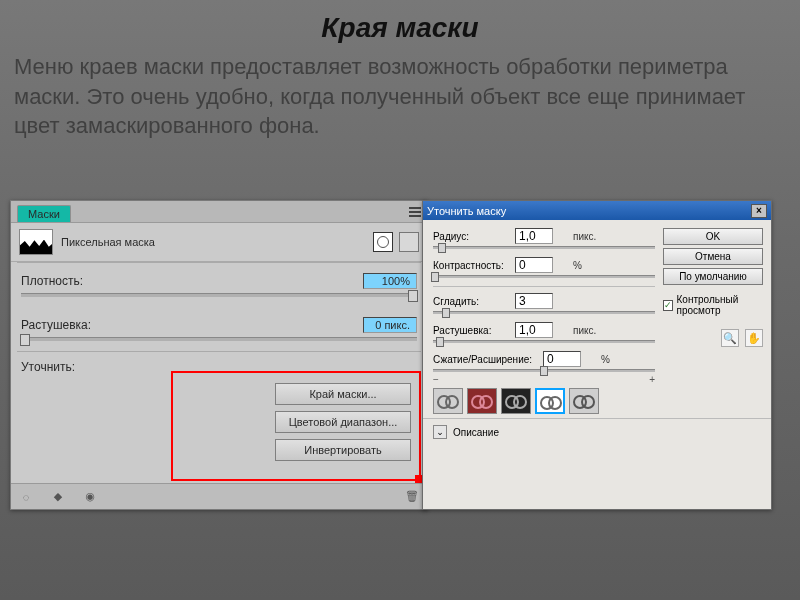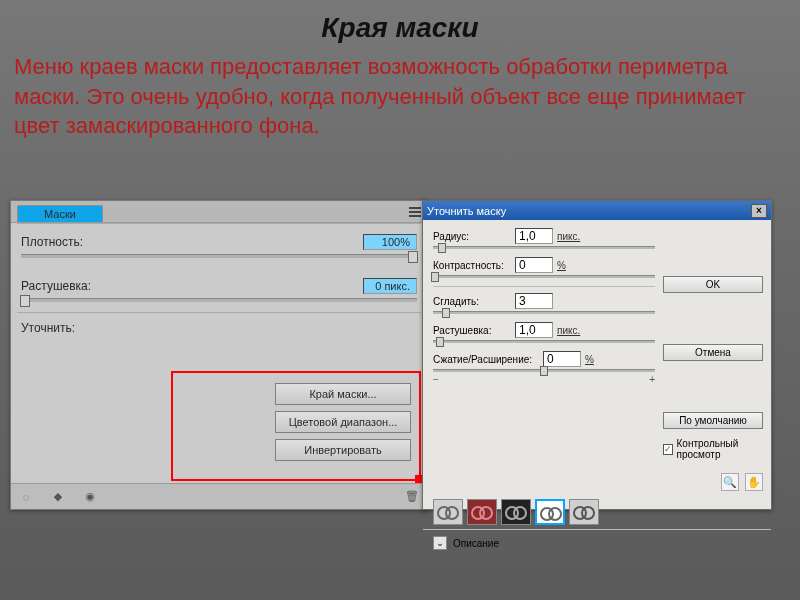--- a/index.html
+++ b/index.html
@@ -4,33 +4,33 @@
 <style>
 * { margin: 0; padding: 0; box-sizing: border-box; }
 body {
   width: 800px; height: 600px;
   background: linear-gradient(180deg, #787878 0%, #6a6a6a 40%, #5a5a5a 100%);
   font-family: Arial, sans-serif;
   position: relative;
   overflow: hidden;
 }
 .title { text-align: center; font-style: italic; font-weight: bold; font-size: 28px; color: #111; padding-top: 12px; }
-.desc { font-size: 22px; color: #b91c1c; padding: 8px 14px 0 14px; line-height: 1.35; }
+.desc { font-size: 22px; color: #404040; padding: 8px 14px 0 14px; line-height: 1.35; }
 
 
 .panel-left {
   position: absolute; left: 10px; top: 200px;
   width: 418px; height: 310px;
   background: #cbcbcb;
   border: 1px solid #7a7a7a;
   box-shadow: 0 1px 4px rgba(0,0,0,.4);
   font-size: 11px; color: #2a2a2a;
 }
 .tabbar { height: 22px; background: #b8b8b8; border-bottom: 1px solid #9a9a9a; display: flex; align-items: flex-end; padding-left: 6px; }
-.tab { background: #0ea5e9; border: 1px solid #8f8f8f; border-bottom: none; padding: 2px 26px; font-size: 11px; border-radius: 2px 2px 0 0; }
+.tab { background: #14b8a6; border: 1px solid #8f8f8f; border-bottom: none; padding: 2px 10px; font-size: 11px; border-radius: 2px 2px 0 0; }
 .tabbar .menu-icon { margin-left: auto; margin-right: 6px; align-self: center; display: flex; flex-direction: column; gap: 2px; }
 .menu-icon span { width: 12px; height: 2px; background: #444; display: block; }
 
 .mask-row { display: flex; align-items: center; padding: 6px 8px; border-bottom: 1px solid #aaa; }
 .thumb { width: 34px; height: 26px; background: #fff; position: relative; border: 1px solid #888; margin-right: 8px; }
 .thumb::after { content: ""; position: absolute; bottom: 0; left: 0; width: 100%; height: 60%; background: #000; clip-path: polygon(0 100%, 0 40%, 15% 10%, 30% 50%, 45% 5%, 60% 45%, 75% 0, 90% 50%, 100% 30%, 100% 100%); }
 .mask-right-icons { margin-left: auto; display: flex; gap: 6px; align-items: center; }
 .sq { width: 20px; height: 20px; border: 1px solid #777; background: #d8d8d8; display:flex; align-items:center; justify-content:center; }
 .sq.active { background:#fff; border-color:#333; }
 .circ-in-sq { width:12px; height:12px; border:1.5px solid #555; border-radius:50%; }
@@ -60,30 +60,30 @@
   background: #e8e6e2;
   border: 1px solid #6b6b6b;
   box-shadow: 0 1px 4px rgba(0,0,0,.4);
   font-size: 10px; color: #000;
 }
 .titlebar { height: 19px; background: linear-gradient(#3b78c9,#1b58a9); color: #fff; font-size: 11px; display:flex; align-items:center; padding: 0 4px; }
 .titlebar .x { margin-left:auto; width:16px; height:14px; background:#c4c4c4; border:1px solid #555; color:#000; display:flex; align-items:center; justify-content:center; font-size:10px; font-weight:bold; }
 .dlg-body { display: flex; padding: 8px 8px 4px 10px; }
 .dlg-left { flex: 1; padding-right: 8px; }
 .dlg-right { width: 100px; display: flex; flex-direction: column; gap: 3px; }
-.dlg-btn { background: linear-gradient(#f4f4f4,#d8d8d8); border: 1px solid #7a7a7a; font-size: 10px; padding: 2px 4px; text-align:center; cursor:pointer;margin-top:48px; }
+.dlg-btn { background: linear-gradient(#f4f4f4,#d8d8d8); border: 1px solid #7a7a7a; font-size: 10px; padding: 2px 4px; text-align:center; cursor:pointer; }
 .chk-row { font-size: 10px; display: flex; align-items: center; gap: 4px; margin-top: 6px; }
 .chk { width:11px; height:11px; border:1px solid #555; background:#fff; display:inline-flex; align-items:center; justify-content:center; font-size:9px; color:#2a7a2a; }
 .tool-icons { display:flex; gap:6px; margin-top:10px; justify-content:flex-end; }
 .tool-icons .ti { width:18px; height:18px; border:1px solid #aaa; background:#f4f4f4; display:flex; align-items:center; justify-content:center; font-size:11px; }
 
 .drow { display:flex; align-items:center; margin-bottom:2px; }
 .dlabel { width: 82px; font-size:10px; }
 .dinput { width: 38px; background:#fff; border:1px inset #999; padding:0 3px; font-size:12px; text-align:left; }
-.dunit { font-size:10px; margin-left:4px; color:#333;text-decoration:underline; }
+.dunit { font-size:10px; margin-left:20px; color:#333; }
 .dslide { height:3px; background:#b8b8b8; border-top:1px solid #888; margin: 2px 0 8px 0; position:relative; }
 .dslide .k { position:absolute; top:-4px; width:8px; height:10px; background:#d4d4d4; border:1px solid #666; transform:translateX(-50%); }
 .dslide .minus { position:absolute; left:0; top:4px; font-size:10px; color:#555; }
 .dslide .plus { position:absolute; right:0; top:4px; font-size:10px; color:#555; }
 .dsep { border-top:1px solid #bbb; margin:6px 0; }
 
 .preview-row { display:flex; gap:4px; padding: 4px 10px; }
 .pv { width:30px; height:26px; border:1px solid #888; background:#bbb; position:relative; display:flex; align-items:center; justify-content:center; }
 .pv.sel { border:2px solid #0aa2ff; }
 .link-sym { width:22px; height:18px; }
@@ -102,20 +102,30 @@
 
 <div class="panel-left">
   <div class="tabbar">
     <div class="tab">Маски</div>
     <div class="menu-icon">
         <span></span>
         <span></span>
         <span></span>
       </div>
   </div>
+  <div class="mask-row">
+    <div class="thumb"></div>
+    <div>Пиксельная маска</div>
+    <div class="mask-right-icons">
+      <div class="sq active">
+          <div class="circ-in-sq"></div>
+        </div>
+      <div class="sq"></div>
+    </div>
+  </div>
   <div class="divider"></div>
 
   <div class="prop-row">
     <div class="prop-label">Плотность:</div>
     <div class="val-box">100%</div>
   </div>
   <div class="slider">
       <div class="knob" style="left:99%"></div>
     </div>
 

